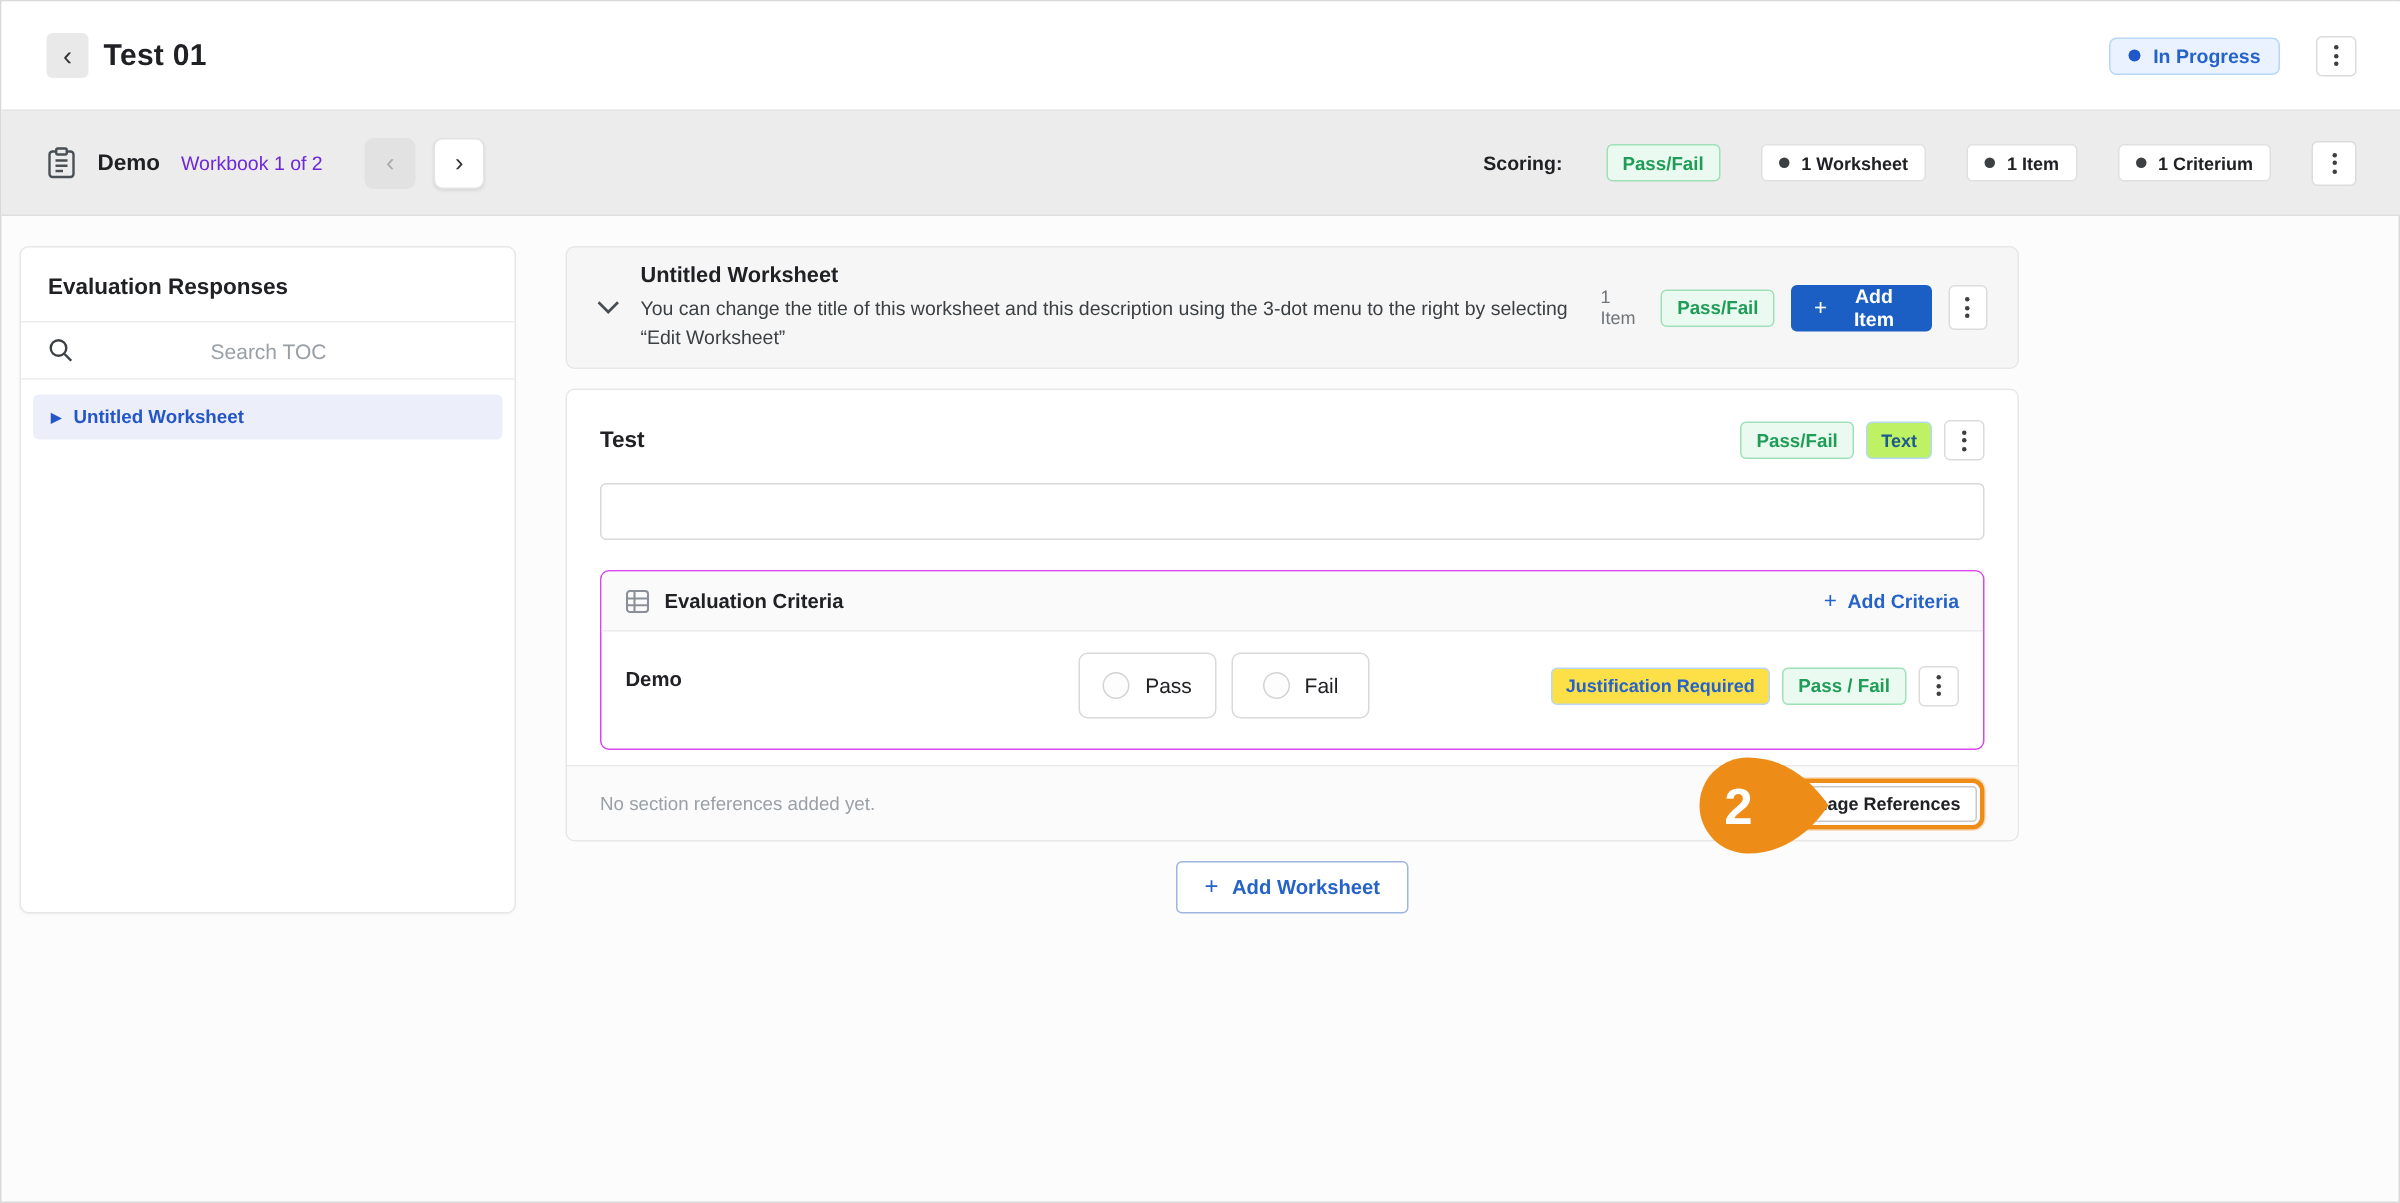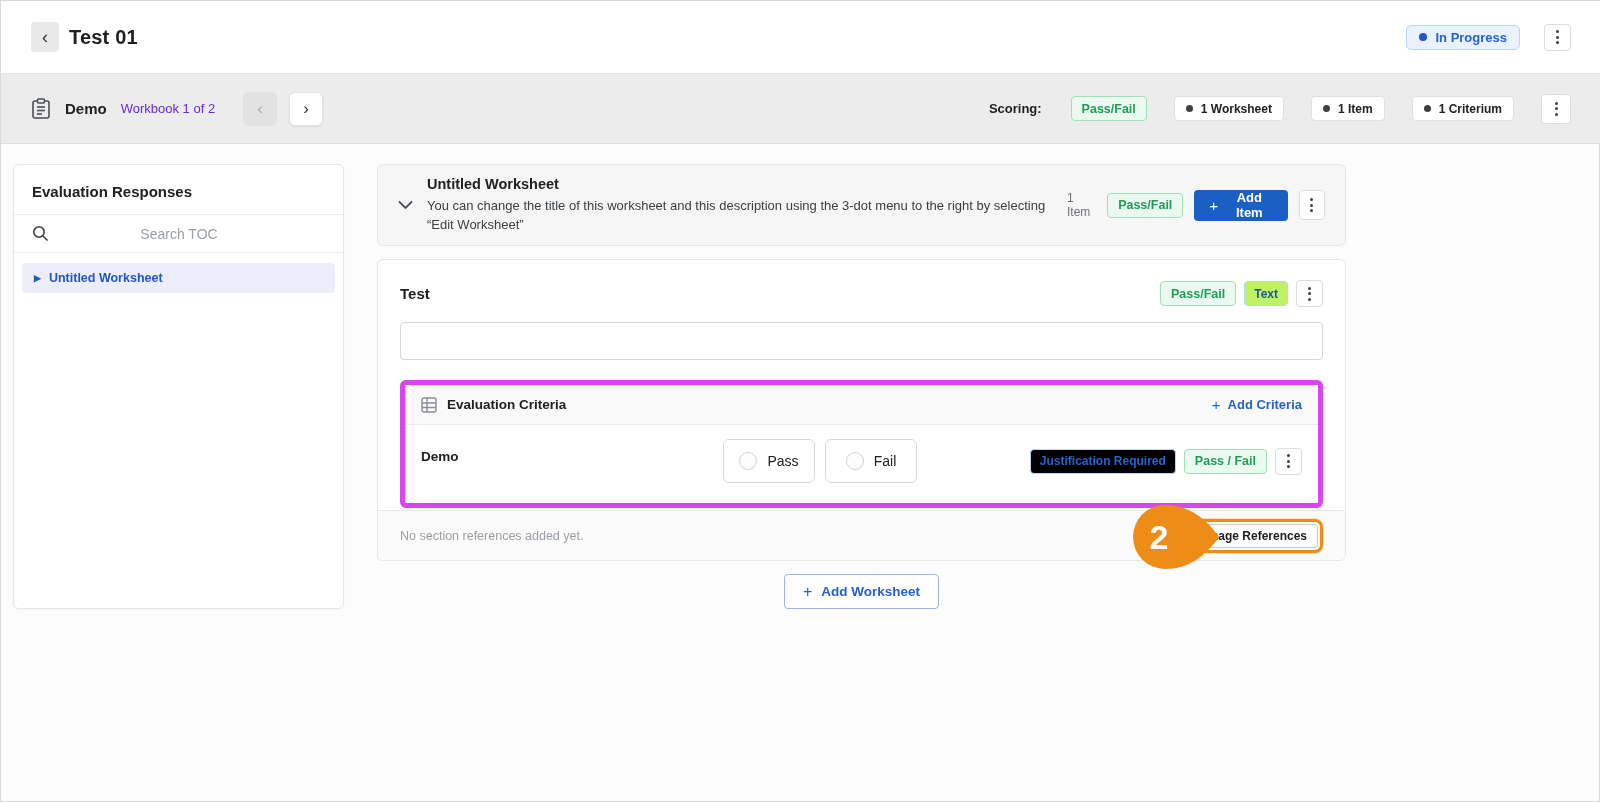--- a/index.html
+++ b/index.html
@@ -57,33 +57,33 @@
 
   
   .main-card { position:absolute; left:376px; top:258px; width:969px; height:302px; background:#fff; border:1px solid #e7e7e7; border-radius:6px; }
   .item-section { padding:20px 22px 20px; }
   .item-head { display:flex; align-items:center; }
   .item-title { font-size:15px; font-weight:700; }
   .item-head-right { margin-left:auto; display:flex; align-items:center; gap:8px; }
   .badge-blue { background:#bef264; border:1px solid #b4d9f0; color:#1c5a8c; border-radius:4px; height:25px; display:flex; align-items:center; padding:0 9px; font-size:12px; font-weight:700; }
   .item-input { margin-top:15px; width:100%; height:38px; border:1px solid #d9d9d9; border-radius:4px; font-size:14px; padding:0 12px; outline:none; background:#fff; font-family:"Liberation Sans",sans-serif; }
 
-  .criteria-card { margin-top:20px; border:5px solid #d946ef; border-radius:6px; overflow:hidden; }
+  .criteria-card { margin-top:20px; border:1px solid #d946ef; border-radius:6px; overflow:hidden; }
   .criteria-head { height:40px; background:#fafafa; border-bottom:1px solid #ececec; display:flex; align-items:center; padding:0 16px; }
   .criteria-head .grid-ic { color:#8a8f98; margin-right:10px; display:flex; }
   .criteria-title { font-size:13.5px; font-weight:700; }
   .link-blue { margin-left:auto; background:none; border:none; color:#2563c9; font-size:13px; font-weight:700; display:flex; align-items:center; gap:7px; cursor:pointer; font-family:"Liberation Sans",sans-serif; }
   .link-blue .plus { font-size:15px; font-weight:400; }
   .criteria-row { display:flex; align-items:center; padding:14px 16px 20px; }
   .crit-name { font-size:13.5px; font-weight:700; flex:0 0 302px; align-self:flex-start; padding-top:10px; }
   .opt-group { display:flex; gap:10px; }
   .opt-btn { width:92px; height:44px; background:#fff; border:1px solid #d9d9d9; border-radius:6px; display:flex; align-items:center; justify-content:center; gap:10px; font-size:14px; color:#202124; cursor:pointer; font-family:"Liberation Sans",sans-serif; }
   .radio { width:18px; height:18px; border:1.5px solid #d3d3d3; border-radius:50%; background:#fdfdfd; }
   .crit-right { margin-left:auto; display:flex; align-items:center; gap:8px; }
-  .badge-jr { background:#000000; border:1px solid #b9d6f7; color:#2563cb; border-radius:4px; height:25px; display:flex; align-items:center; padding:0 9px; font-size:12px; font-weight:700; }
+  .badge-jr { background:#fde047; border:1px solid #b9d6f7; color:#2563cb; border-radius:4px; height:25px; display:flex; align-items:center; padding:0 9px; font-size:12px; font-weight:700; }
 
   .refs-footer { position:absolute; left:0; bottom:0; width:100%; height:50px; background:#fbfbfb; border-top:1px solid #e8e8e8; border-radius:0 0 6px 6px; display:flex; align-items:center; padding:0 22px; }
   .refs-empty { font-size:12.5px; color:#9aa0a6; }
   .ring { margin-left:auto; border:3px solid #ee8c18; border-radius:8px; padding:2px; box-shadow:0 0 0 1px rgba(238,140,24,.25); }
   .btn-manage { background:#fff; border:1px solid #c9c9c9; border-radius:3px; height:24px; padding:0 10px; font-size:12px; font-weight:700; color:#202124; cursor:pointer; font-family:"Liberation Sans",sans-serif; }
 
   
   .add-ws-wrap { position:absolute; left:376px; top:573px; width:969px; display:flex; justify-content:center; }
   .btn-add-ws { background:#fff; border:1px solid #9fb4de; border-radius:4px; height:35px; padding:0 18px; color:#2563c9; font-size:13.5px; font-weight:700; display:flex; align-items:center; gap:9px; cursor:pointer; font-family:"Liberation Sans",sans-serif; }
   .btn-add-ws .plus { font-size:16px; font-weight:400; }

